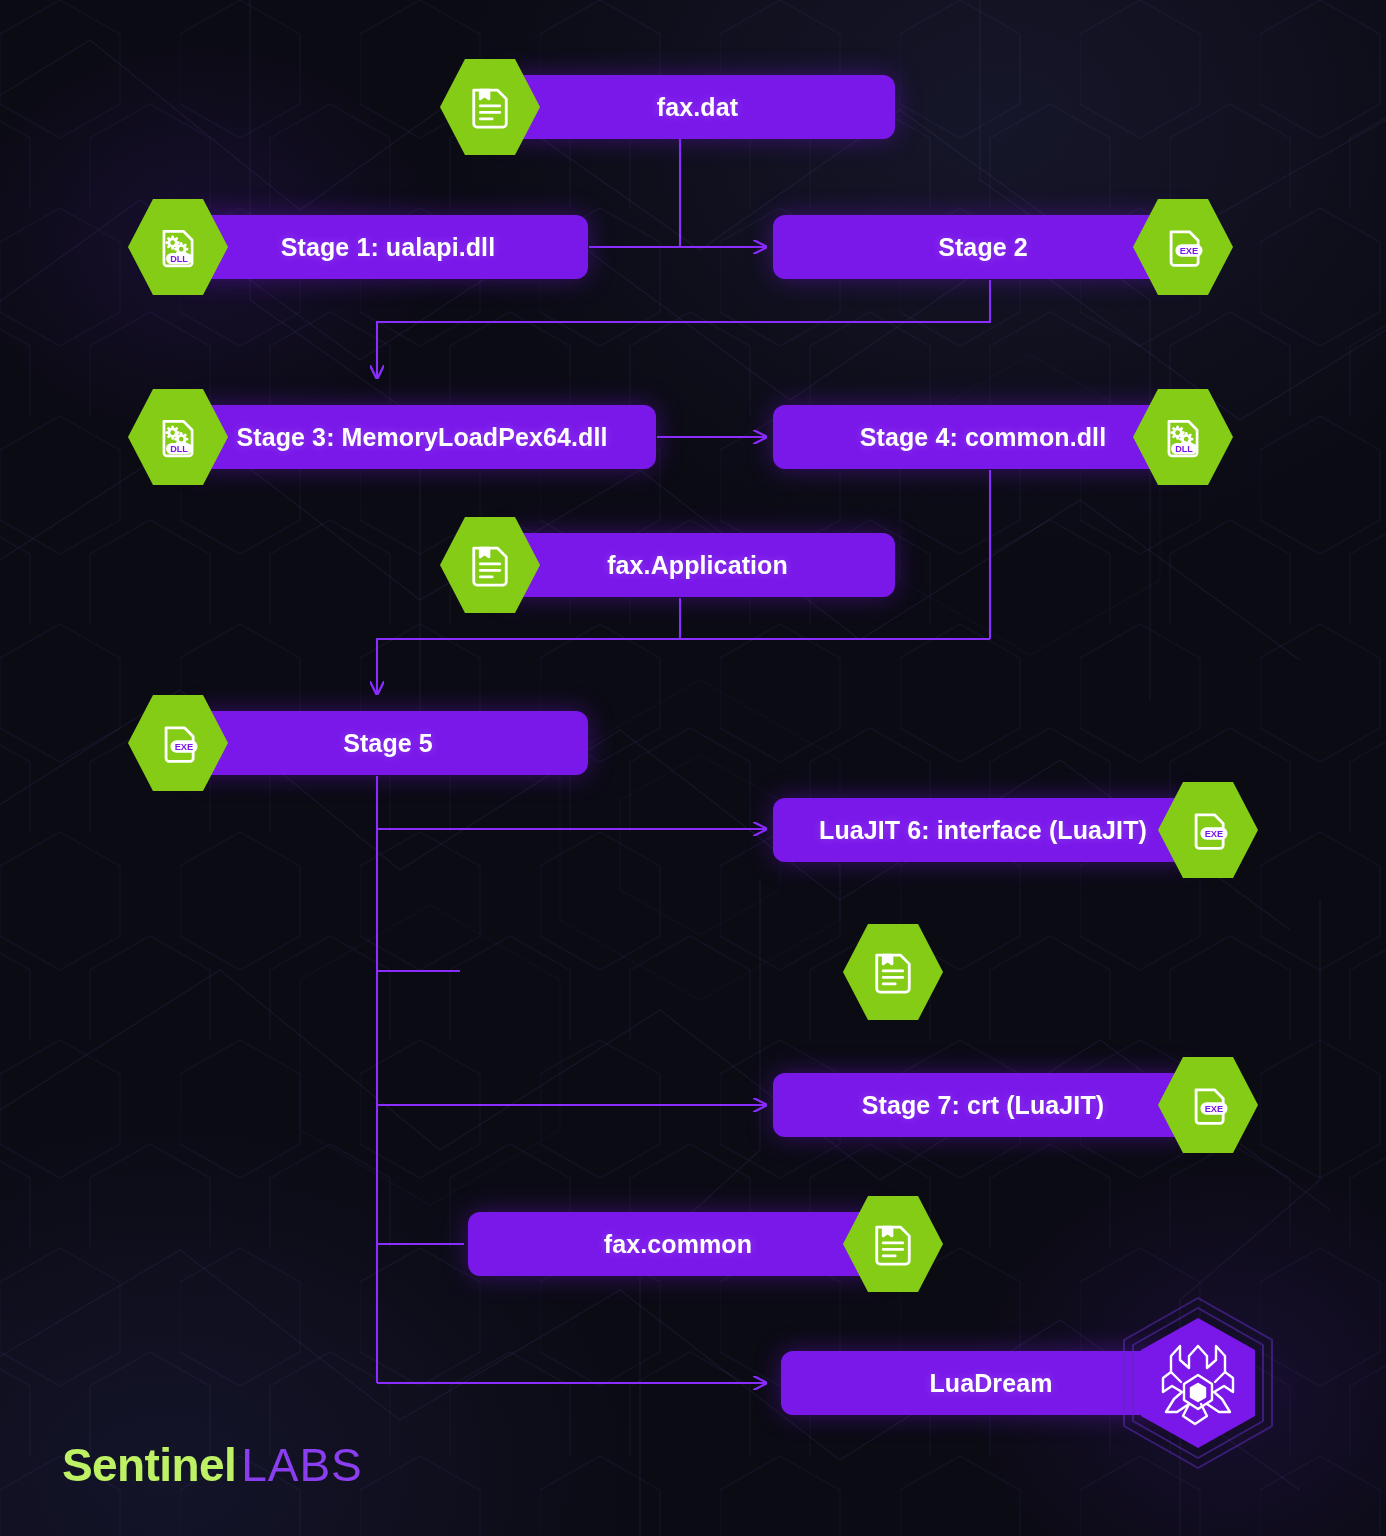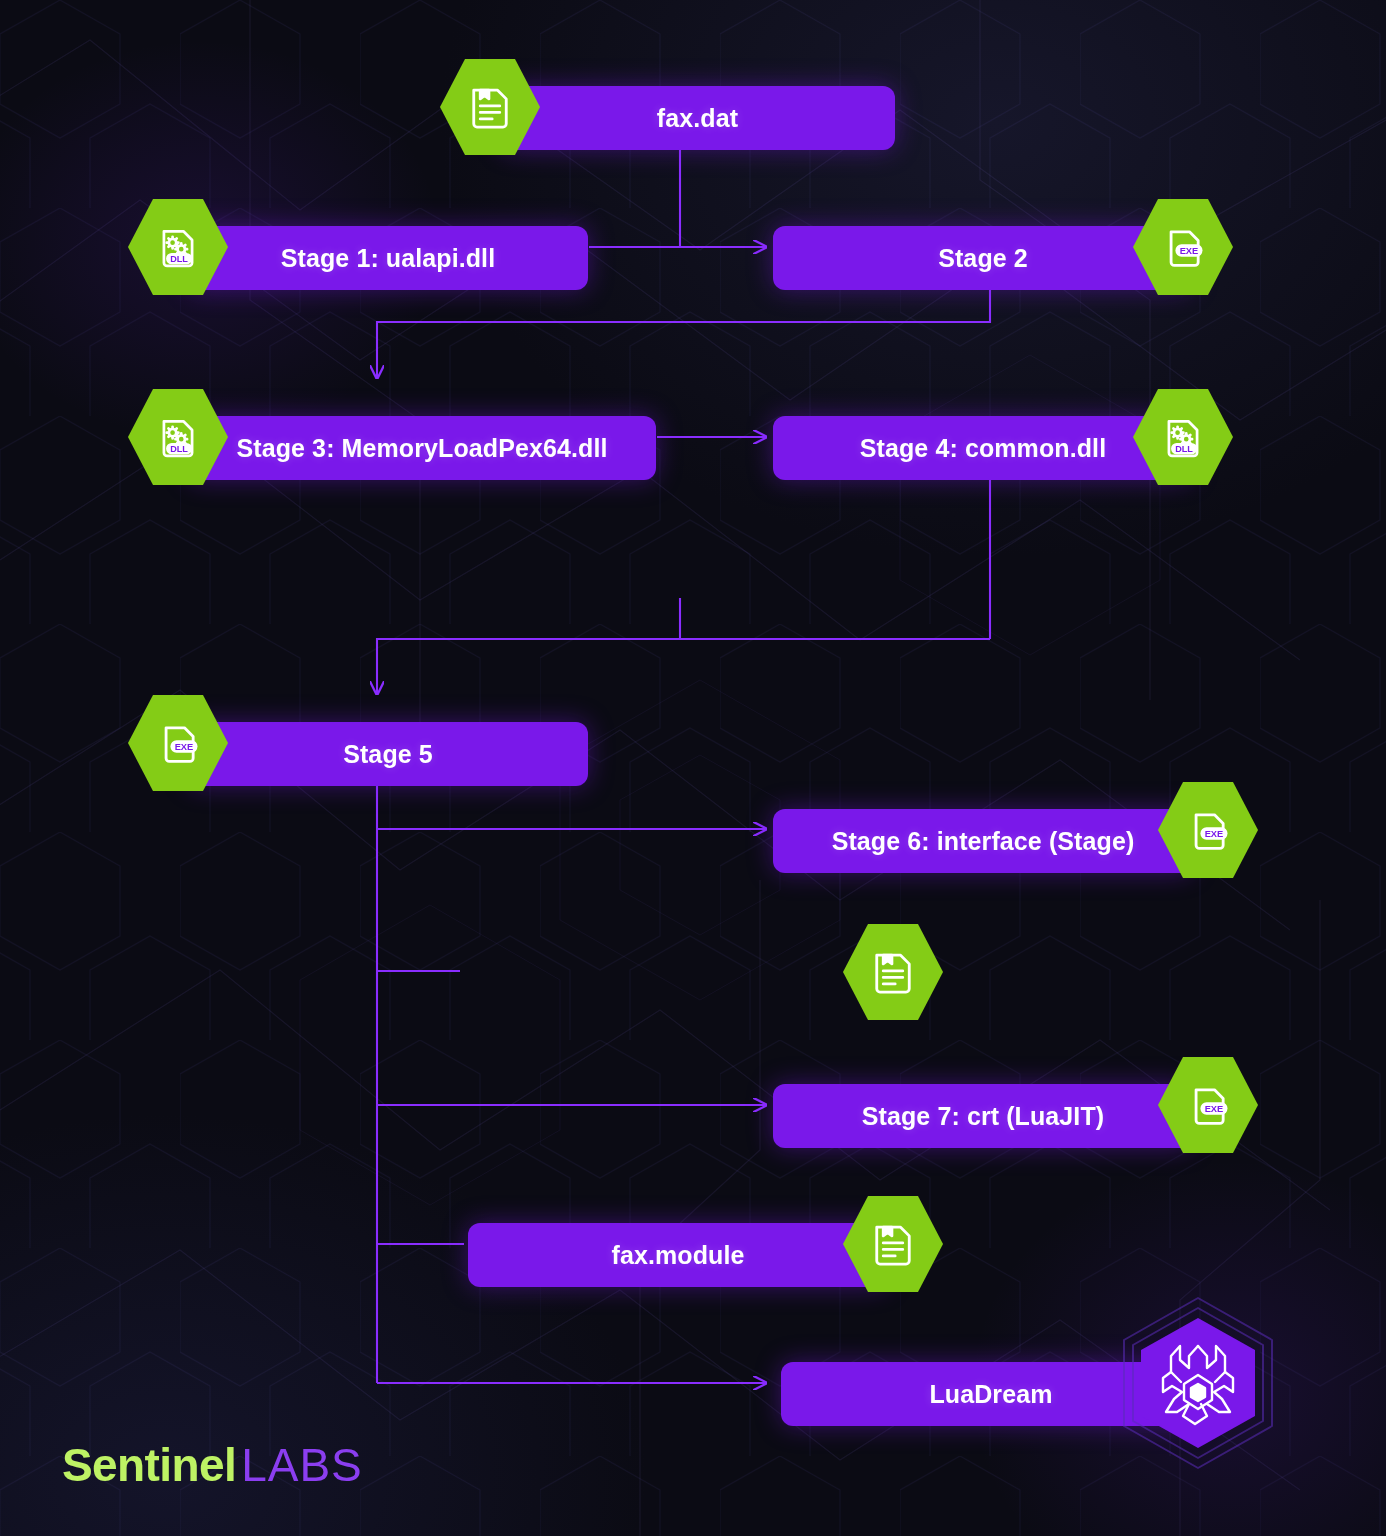--- a/index.html
+++ b/index.html
@@ -31,21 +31,21 @@
     position:absolute;top:-18px;width:100px;height:100px;
     background:#84cc16;
     clip-path:polygon(25% 2%,75% 2%,100% 50%,75% 98%,25% 98%,0% 50%);
     display:flex;align-items:center;justify-content:center;
     filter:drop-shadow(0 0 16px rgba(138,45,255,.62));
   }
   .hex svg{width:52px;height:52px;display:block;}
 
   
   .node .hex{z-index:2;}
-  .node .bar{z-index:1;margin-top:11px;}
+  .node .bar{z-index:1;}
 
   
   .emblem{
     position:absolute;width:178px;height:178px;top:-57px;
     display:flex;align-items:center;justify-content:center;z-index:2;
   }
   .emblem svg{width:178px;height:178px;display:block;}
 
   
   #footer-logo{
@@ -216,75 +216,89 @@
           <path d="M19 14.6 v1.4 M19 24 v1.4 M13.6 20 h1.4 M23 20 h1.4 M15.2 16.2 l1 1 M21.8 22.8 l1 1 M22.8 16.2 l-1 1 M16.2 22.8 l-1 1"></path>
           <circle cx="27" cy="26" r="3.4"></circle>
           <path d="M27 20.6 v1.4 M27 30 v1.4 M21.6 26 h1.4 M31 26 h1.4 M23.2 22.2 l1 1 M29.8 28.8 l1 1 M30.8 22.2 l-1 1 M24.2 28.8 l-1 1"></path>
         </g>
         <rect x="13" y="29.5" width="24" height="10.5" rx="5.2" fill="#fff"></rect>
         <text x="25" y="37.6" text-anchor="middle" font-family="'Liberation Sans',sans-serif" font-size="8.4" font-weight="bold" fill="#7a18ea">DLL</text>
       </svg>
     </div>
   </div>
 
-
-  <div class="node" style="left:0;top:711px;width:100%;height:64px;">
-    <div class="bar" style="left:188px;width:400px;">
-      <span class="label">Stage 5</span>
-    </div>
-    <div class="hex" style="left:128px;">
-      <svg viewBox="0 0 48 48">
-        <path d="M13 10 h17 l8 8 v20 a3 3 0 0 1 -3 3 H16 a3 3 0 0 1 -3 -3 Z" fill="none" stroke="#fff" stroke-width="2.6" stroke-linejoin="round"></path>
-        <rect x="17" y="21.5" width="25" height="11.5" rx="5.7" fill="#fff"></rect>
-        <text x="29.5" y="30" text-anchor="middle" font-family="'Liberation Sans',sans-serif" font-size="8.6" font-weight="bold" fill="#7a18ea">EXE</text>
-      </svg>
-    </div>
-  </div>
-
-  <div class="node" style="left:0;top:798px;width:100%;height:64px;">
-    <div class="bar" style="left:773px;width:420px;">
-      <span class="label">Stage 6: interface (Stage)</span>
-    </div>
-    <div class="hex" style="left:1158px;">
-      <svg viewBox="0 0 48 48">
-        <path d="M13 10 h17 l8 8 v20 a3 3 0 0 1 -3 3 H16 a3 3 0 0 1 -3 -3 Z" fill="none" stroke="#fff" stroke-width="2.6" stroke-linejoin="round"></path>
-        <rect x="17" y="21.5" width="25" height="11.5" rx="5.7" fill="#fff"></rect>
-        <text x="29.5" y="30" text-anchor="middle" font-family="'Liberation Sans',sans-serif" font-size="8.6" font-weight="bold" fill="#7a18ea">EXE</text>
-      </svg>
-    </div>
-  </div>
-
-  <div class="node" style="left:0;top:940px;width:100%;height:64px;">
-    <div class="hex" style="left:843px;">
+  <div class="node" style="left:0;top:533px;width:100%;height:64px;">
+    <div class="bar" style="left:500px;width:395px;">
+      <span class="label">fax.Application</span>
+    </div>
+    <div class="hex" style="left:440px;">
       <svg viewBox="0 0 48 48">
           <g fill="none" stroke="#fff" stroke-width="2.6" stroke-linejoin="round" stroke-linecap="round">
         <path d="M9 8.5 h22 l8 8 v23 a3 3 0 0 1 -3 3 H12 a3 3 0 0 1 -3 -3 Z"></path>
         <path d="M15 8.5 h8 v8 l-4 -3 -4 3 Z" fill="#fff"></path>
         <path d="M15 23 H33 M15 29 H33 M15 35 H26"></path>
       </g>
         </svg>
     </div>
   </div>
 
-  <div class="node" style="left:0;top:1073px;width:100%;height:64px;text-decoration:underline;">
-    <div class="bar" style="left:773px;width:420px;">
-      <span class="label">Stage 7: crt (LuaJIT)</span>
-    </div>
-    <div class="hex" style="left:1158px;">
+  <div class="node" style="left:0;top:711px;width:100%;height:64px;">
+    <div class="bar" style="left:188px;width:400px;">
+      <span class="label">Stage 5</span>
+    </div>
+    <div class="hex" style="left:128px;">
       <svg viewBox="0 0 48 48">
         <path d="M13 10 h17 l8 8 v20 a3 3 0 0 1 -3 3 H16 a3 3 0 0 1 -3 -3 Z" fill="none" stroke="#fff" stroke-width="2.6" stroke-linejoin="round"></path>
         <rect x="17" y="21.5" width="25" height="11.5" rx="5.7" fill="#fff"></rect>
         <text x="29.5" y="30" text-anchor="middle" font-family="'Liberation Sans',sans-serif" font-size="8.6" font-weight="bold" fill="#7a18ea">EXE</text>
       </svg>
     </div>
   </div>
 
+  <div class="node" style="left:0;top:798px;width:100%;height:64px;">
+    <div class="bar" style="left:773px;width:420px;">
+      <span class="label">LuaJIT 6: interface (LuaJIT)</span>
+    </div>
+    <div class="hex" style="left:1158px;">
+      <svg viewBox="0 0 48 48">
+        <path d="M13 10 h17 l8 8 v20 a3 3 0 0 1 -3 3 H16 a3 3 0 0 1 -3 -3 Z" fill="none" stroke="#fff" stroke-width="2.6" stroke-linejoin="round"></path>
+        <rect x="17" y="21.5" width="25" height="11.5" rx="5.7" fill="#fff"></rect>
+        <text x="29.5" y="30" text-anchor="middle" font-family="'Liberation Sans',sans-serif" font-size="8.6" font-weight="bold" fill="#7a18ea">EXE</text>
+      </svg>
+    </div>
+  </div>
+
+  <div class="node" style="left:0;top:940px;width:100%;height:64px;">
+    <div class="hex" style="left:843px;">
+      <svg viewBox="0 0 48 48">
+          <g fill="none" stroke="#fff" stroke-width="2.6" stroke-linejoin="round" stroke-linecap="round">
+        <path d="M9 8.5 h22 l8 8 v23 a3 3 0 0 1 -3 3 H12 a3 3 0 0 1 -3 -3 Z"></path>
+        <path d="M15 8.5 h8 v8 l-4 -3 -4 3 Z" fill="#fff"></path>
+        <path d="M15 23 H33 M15 29 H33 M15 35 H26"></path>
+      </g>
+        </svg>
+    </div>
+  </div>
+
+  <div class="node" style="left:0;top:1073px;width:100%;height:64px;text-decoration:underline;">
+    <div class="bar" style="left:773px;width:420px;">
+      <span class="label">Stage 7: crt (LuaJIT)</span>
+    </div>
+    <div class="hex" style="left:1158px;">
+      <svg viewBox="0 0 48 48">
+        <path d="M13 10 h17 l8 8 v20 a3 3 0 0 1 -3 3 H16 a3 3 0 0 1 -3 -3 Z" fill="none" stroke="#fff" stroke-width="2.6" stroke-linejoin="round"></path>
+        <rect x="17" y="21.5" width="25" height="11.5" rx="5.7" fill="#fff"></rect>
+        <text x="29.5" y="30" text-anchor="middle" font-family="'Liberation Sans',sans-serif" font-size="8.6" font-weight="bold" fill="#7a18ea">EXE</text>
+      </svg>
+    </div>
+  </div>
+
   <div class="node" style="left:0;top:1212px;width:100%;height:64px;">
     <div class="bar" style="left:468px;width:420px;">
-      <span class="label">fax.module</span>
+      <span class="label">fax.common</span>
     </div>
     <div class="hex" style="left:843px;">
       <svg viewBox="0 0 48 48">
           <g fill="none" stroke="#fff" stroke-width="2.6" stroke-linejoin="round" stroke-linecap="round">
         <path d="M9 8.5 h22 l8 8 v23 a3 3 0 0 1 -3 3 H12 a3 3 0 0 1 -3 -3 Z"></path>
         <path d="M15 8.5 h8 v8 l-4 -3 -4 3 Z" fill="#fff"></path>
         <path d="M15 23 H33 M15 29 H33 M15 35 H26"></path>
       </g>
         </svg>
     </div>

